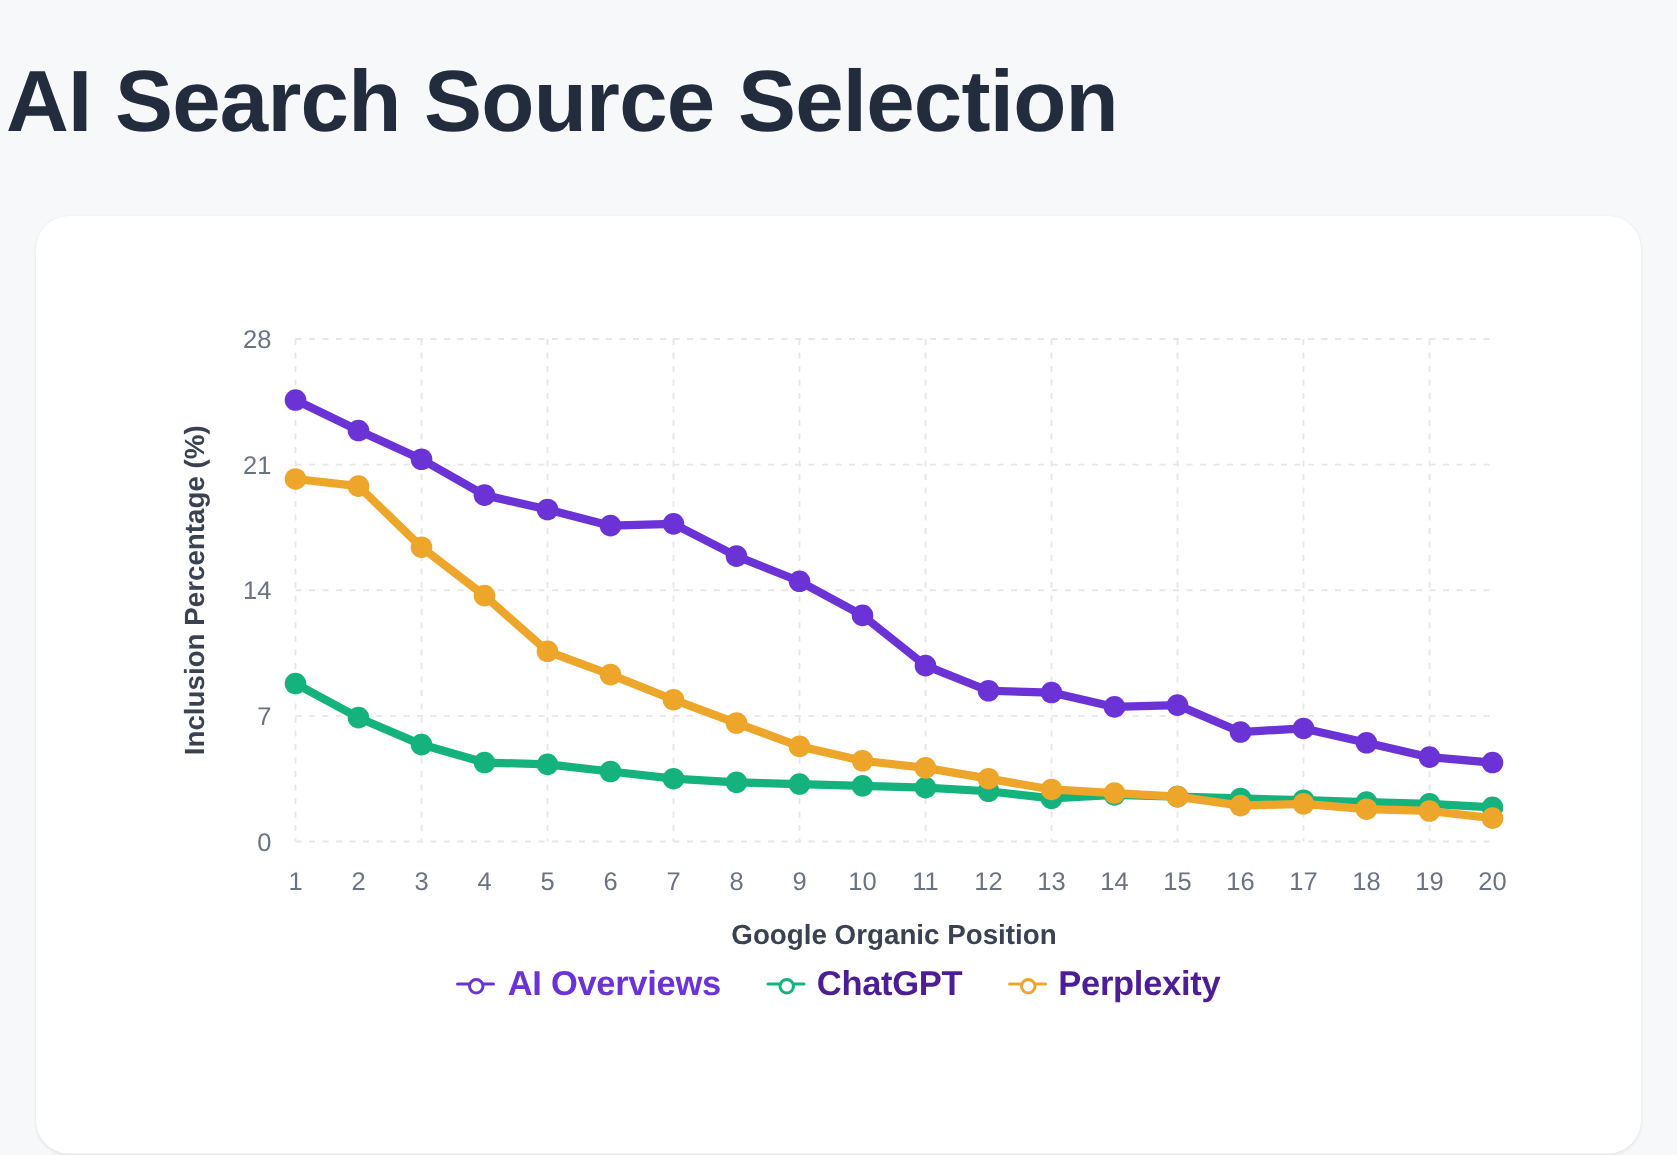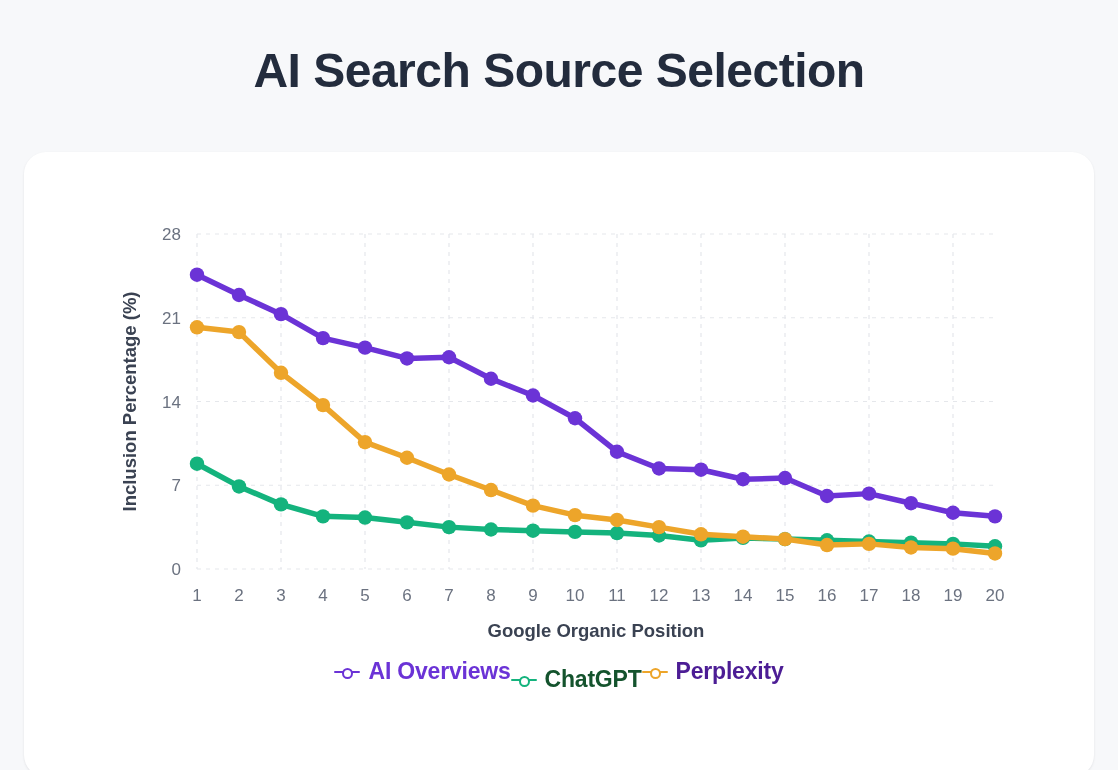--- a/index.html
+++ b/index.html
@@ -13,26 +13,25 @@
     font-family: "Liberation Sans", sans-serif;
     overflow: hidden;
   }
   .page {
     position: relative;
     width: 1118px;
     height: 770px;
     box-sizing: border-box;
   }
   .page-title {
-    text-align: center;
-    font-size: 48px;
+    font-size: 58px;
     font-weight: bold;
     color: #232c3d;
     letter-spacing: -0.5px;
-    margin: 12px;
+    margin: 4px;
     padding-top: 33px;
     line-height: 1.08;
   }
   .chart-card {
     position: absolute;
     left: 24px;
     top: 140px;
     width: 1070px;
     height: 625px;
     background: #ffffff;
@@ -62,20 +61,21 @@
     fill: #3a4252;
   }
   .legend {
     position: absolute;
     left: 0;
     top: 498px;
     width: 1070px;
     display: flex;
     justify-content: center;
     align-items: center;
+    gap: 30px;
   }
   .legend-item {
     display: flex;
     align-items: center;
     gap: 8px;
     font-size: 23px;
     font-weight: bold;
     letter-spacing: -0.2px;
   }
   .legend-marker {
@@ -229,21 +229,21 @@
     </div>
 
     <div class="legend" id="legend-root">
         <div class="legend-item" style="color: rgb(107, 51, 214);">
           <span class="legend-marker">
             <span class="lm-line" style="background: rgb(107, 51, 214);"></span>
             <span class="lm-dot" style="color: rgb(107, 51, 214);"></span>
           </span>
           <span>AI Overviews</span>
         </div>
-        <div class="legend-item" style="color: #14532d; margin-top: 16px;">
+        <div class="legend-item" style="color: #4c1d95;">
           <span class="legend-marker">
             <span class="lm-line" style="background: rgb(20, 179, 125);"></span>
             <span class="lm-dot" style="color: rgb(20, 179, 125);"></span>
           </span>
           <span>ChatGPT</span>
         </div>
         <div class="legend-item" style="color: #4c1d95;">
           <span class="legend-marker">
             <span class="lm-line" style="background: rgb(237, 165, 42);"></span>
             <span class="lm-dot" style="color: rgb(237, 165, 42);"></span>

